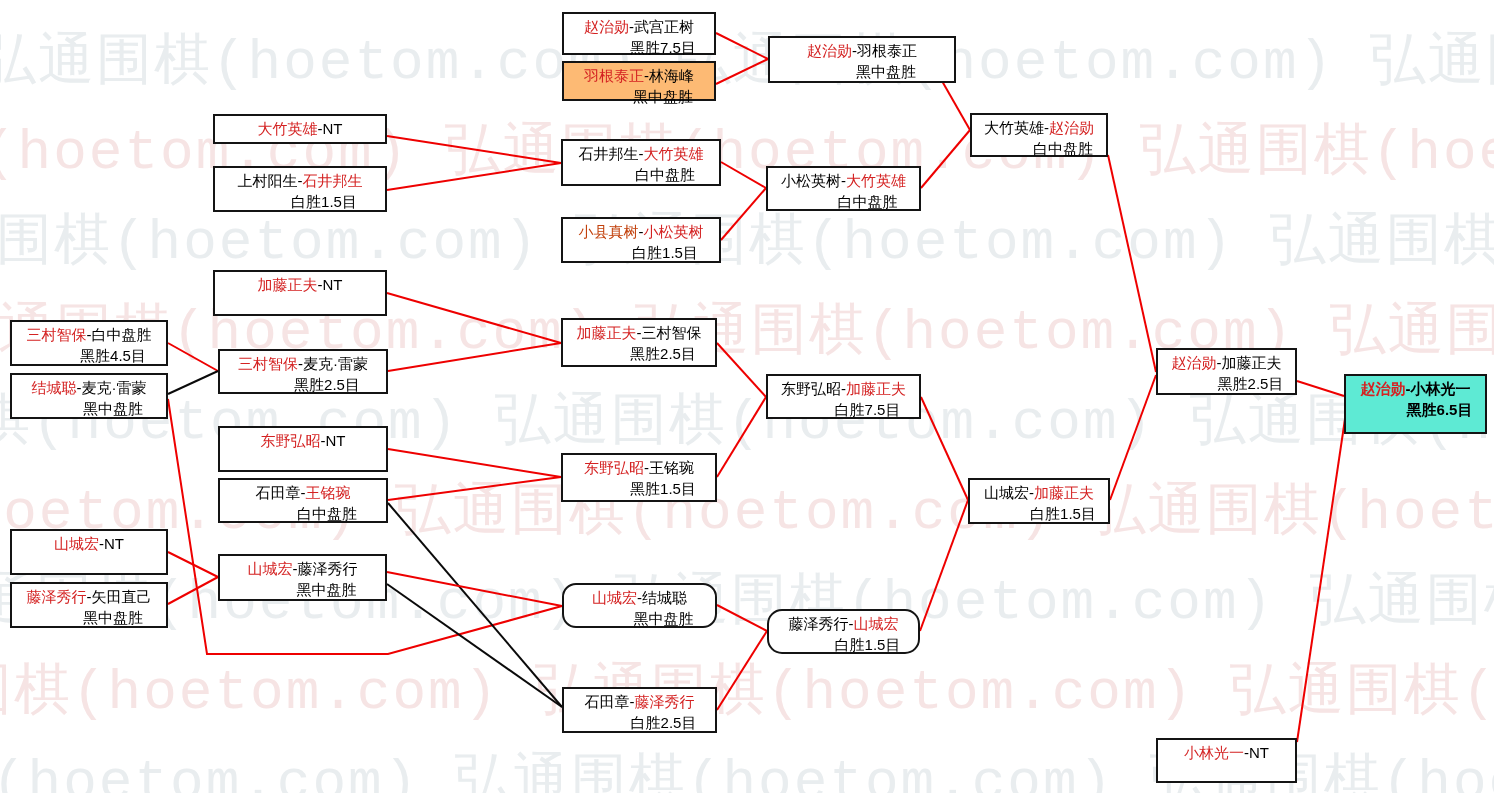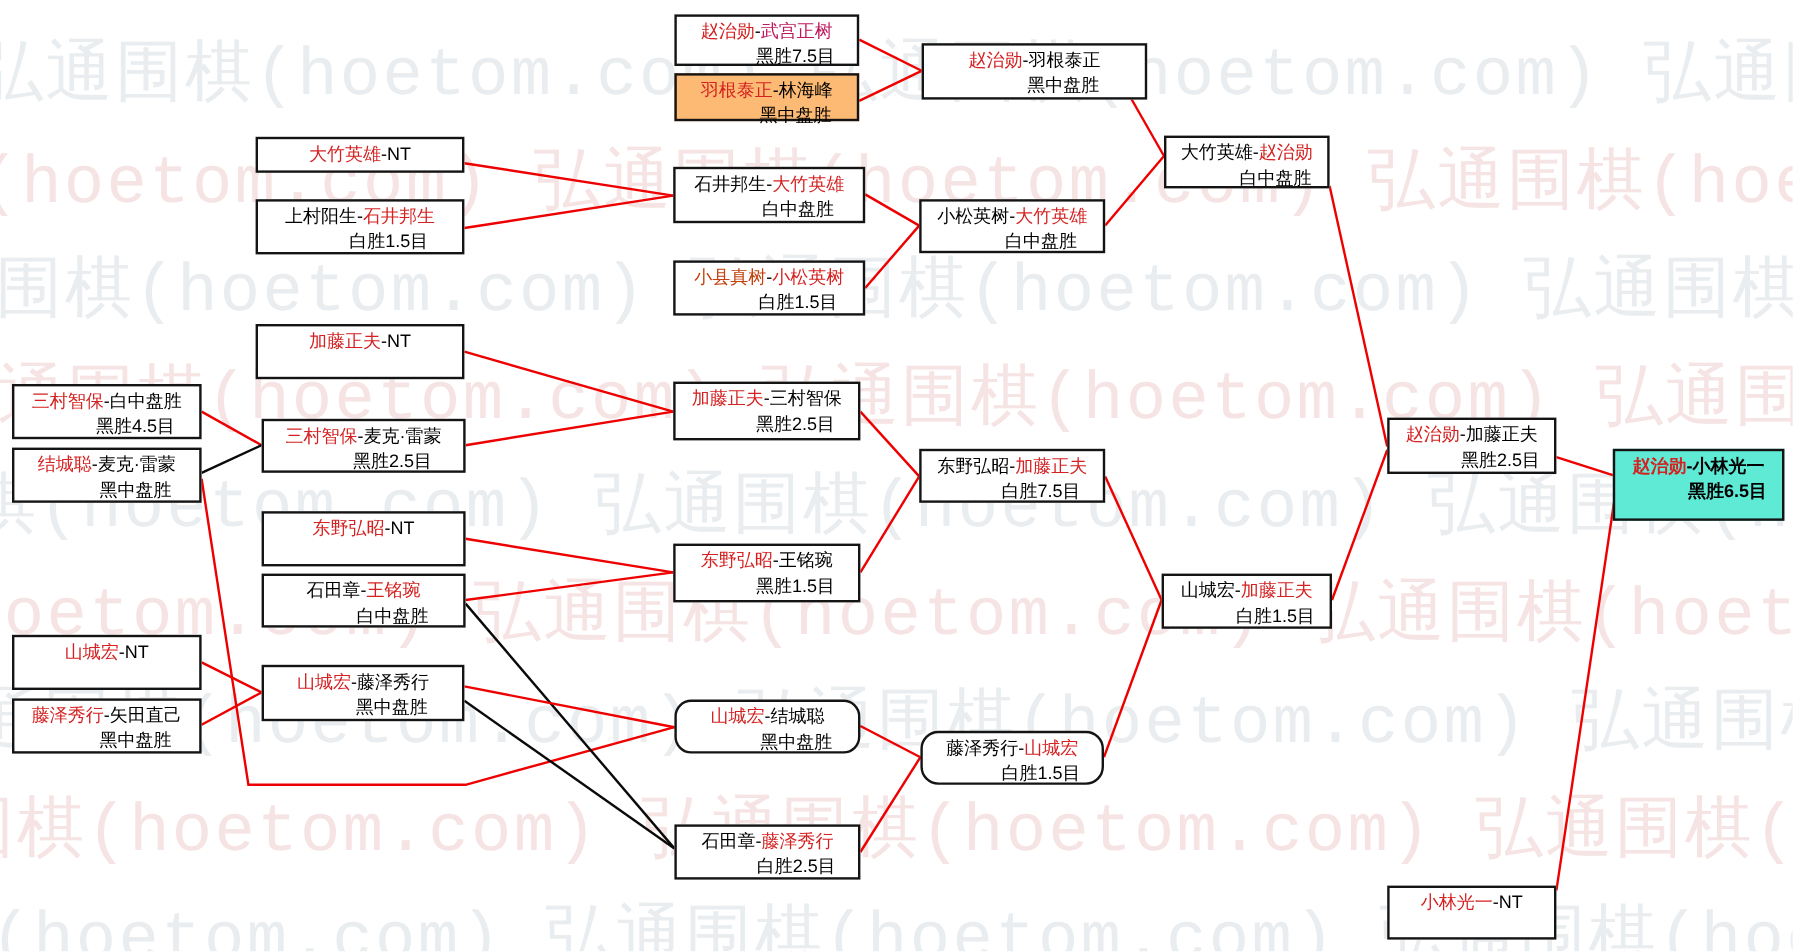--- a/index.html
+++ b/index.html
@@ -117,21 +117,21 @@
       </div>
       <div class="match-box" style="left: 218px; top: 478px; width: 170px; height: 45px; border-color: rgb(20, 20, 20); background: rgb(255, 255, 255);">
         <div class="p-line"><span style="color: rgb(0, 0, 0);">石田章</span><span style="color: rgb(0, 0, 0);">-</span><span style="color: rgb(212, 34, 34);">王铭琬</span></div>
         <div class="r-line" style="color: rgb(0, 0, 0);">白中盘胜</div>
       </div>
       <div class="match-box" style="left: 218px; top: 554px; width: 169px; height: 47px; border-color: rgb(20, 20, 20); background: rgb(255, 255, 255);">
         <div class="p-line"><span style="color: rgb(212, 34, 34);">山城宏</span><span style="color: rgb(0, 0, 0);">-</span><span style="color: rgb(0, 0, 0);">藤泽秀行</span></div>
         <div class="r-line" style="color: rgb(0, 0, 0);">黑中盘胜</div>
       </div>
       <div class="match-box" style="left: 562px; top: 12px; width: 154px; height: 43px; border-color: rgb(20, 20, 20); background: rgb(255, 255, 255);">
-        <div class="p-line"><span style="color: rgb(212, 34, 34);">赵治勋</span><span style="color: rgb(0, 0, 0);">-</span><span style="color: #be185d;">武宫正树</span></div>
+        <div class="p-line"><span style="color: rgb(212, 34, 34);">赵治勋</span><span style="color: rgb(0, 0, 0);">-</span><span style="color: #000000;">武宫正树</span></div>
         <div class="r-line" style="color: rgb(0, 0, 0);">黑胜7.5目</div>
       </div>
       <div class="match-box" style="left: 562px; top: 61px; width: 154px; height: 40px; border-color: rgb(20, 20, 20); background: #fdba74;">
         <div class="p-line"><span style="color: rgb(212, 34, 34);">羽根泰正</span><span style="color: rgb(0, 0, 0);">-</span><span style="color: rgb(0, 0, 0);">林海峰</span></div>
         <div class="r-line" style="color: rgb(0, 0, 0);">黑中盘胜</div>
       </div>
       <div class="match-box" style="left: 561px; top: 139px; width: 160px; height: 47px; border-color: rgb(20, 20, 20); background: rgb(255, 255, 255);">
         <div class="p-line"><span style="color: rgb(0, 0, 0);">石井邦生</span><span style="color: rgb(0, 0, 0);">-</span><span style="color: rgb(212, 34, 34);">大竹英雄</span></div>
         <div class="r-line" style="color: rgb(0, 0, 0);">白中盘胜</div>
       </div>

